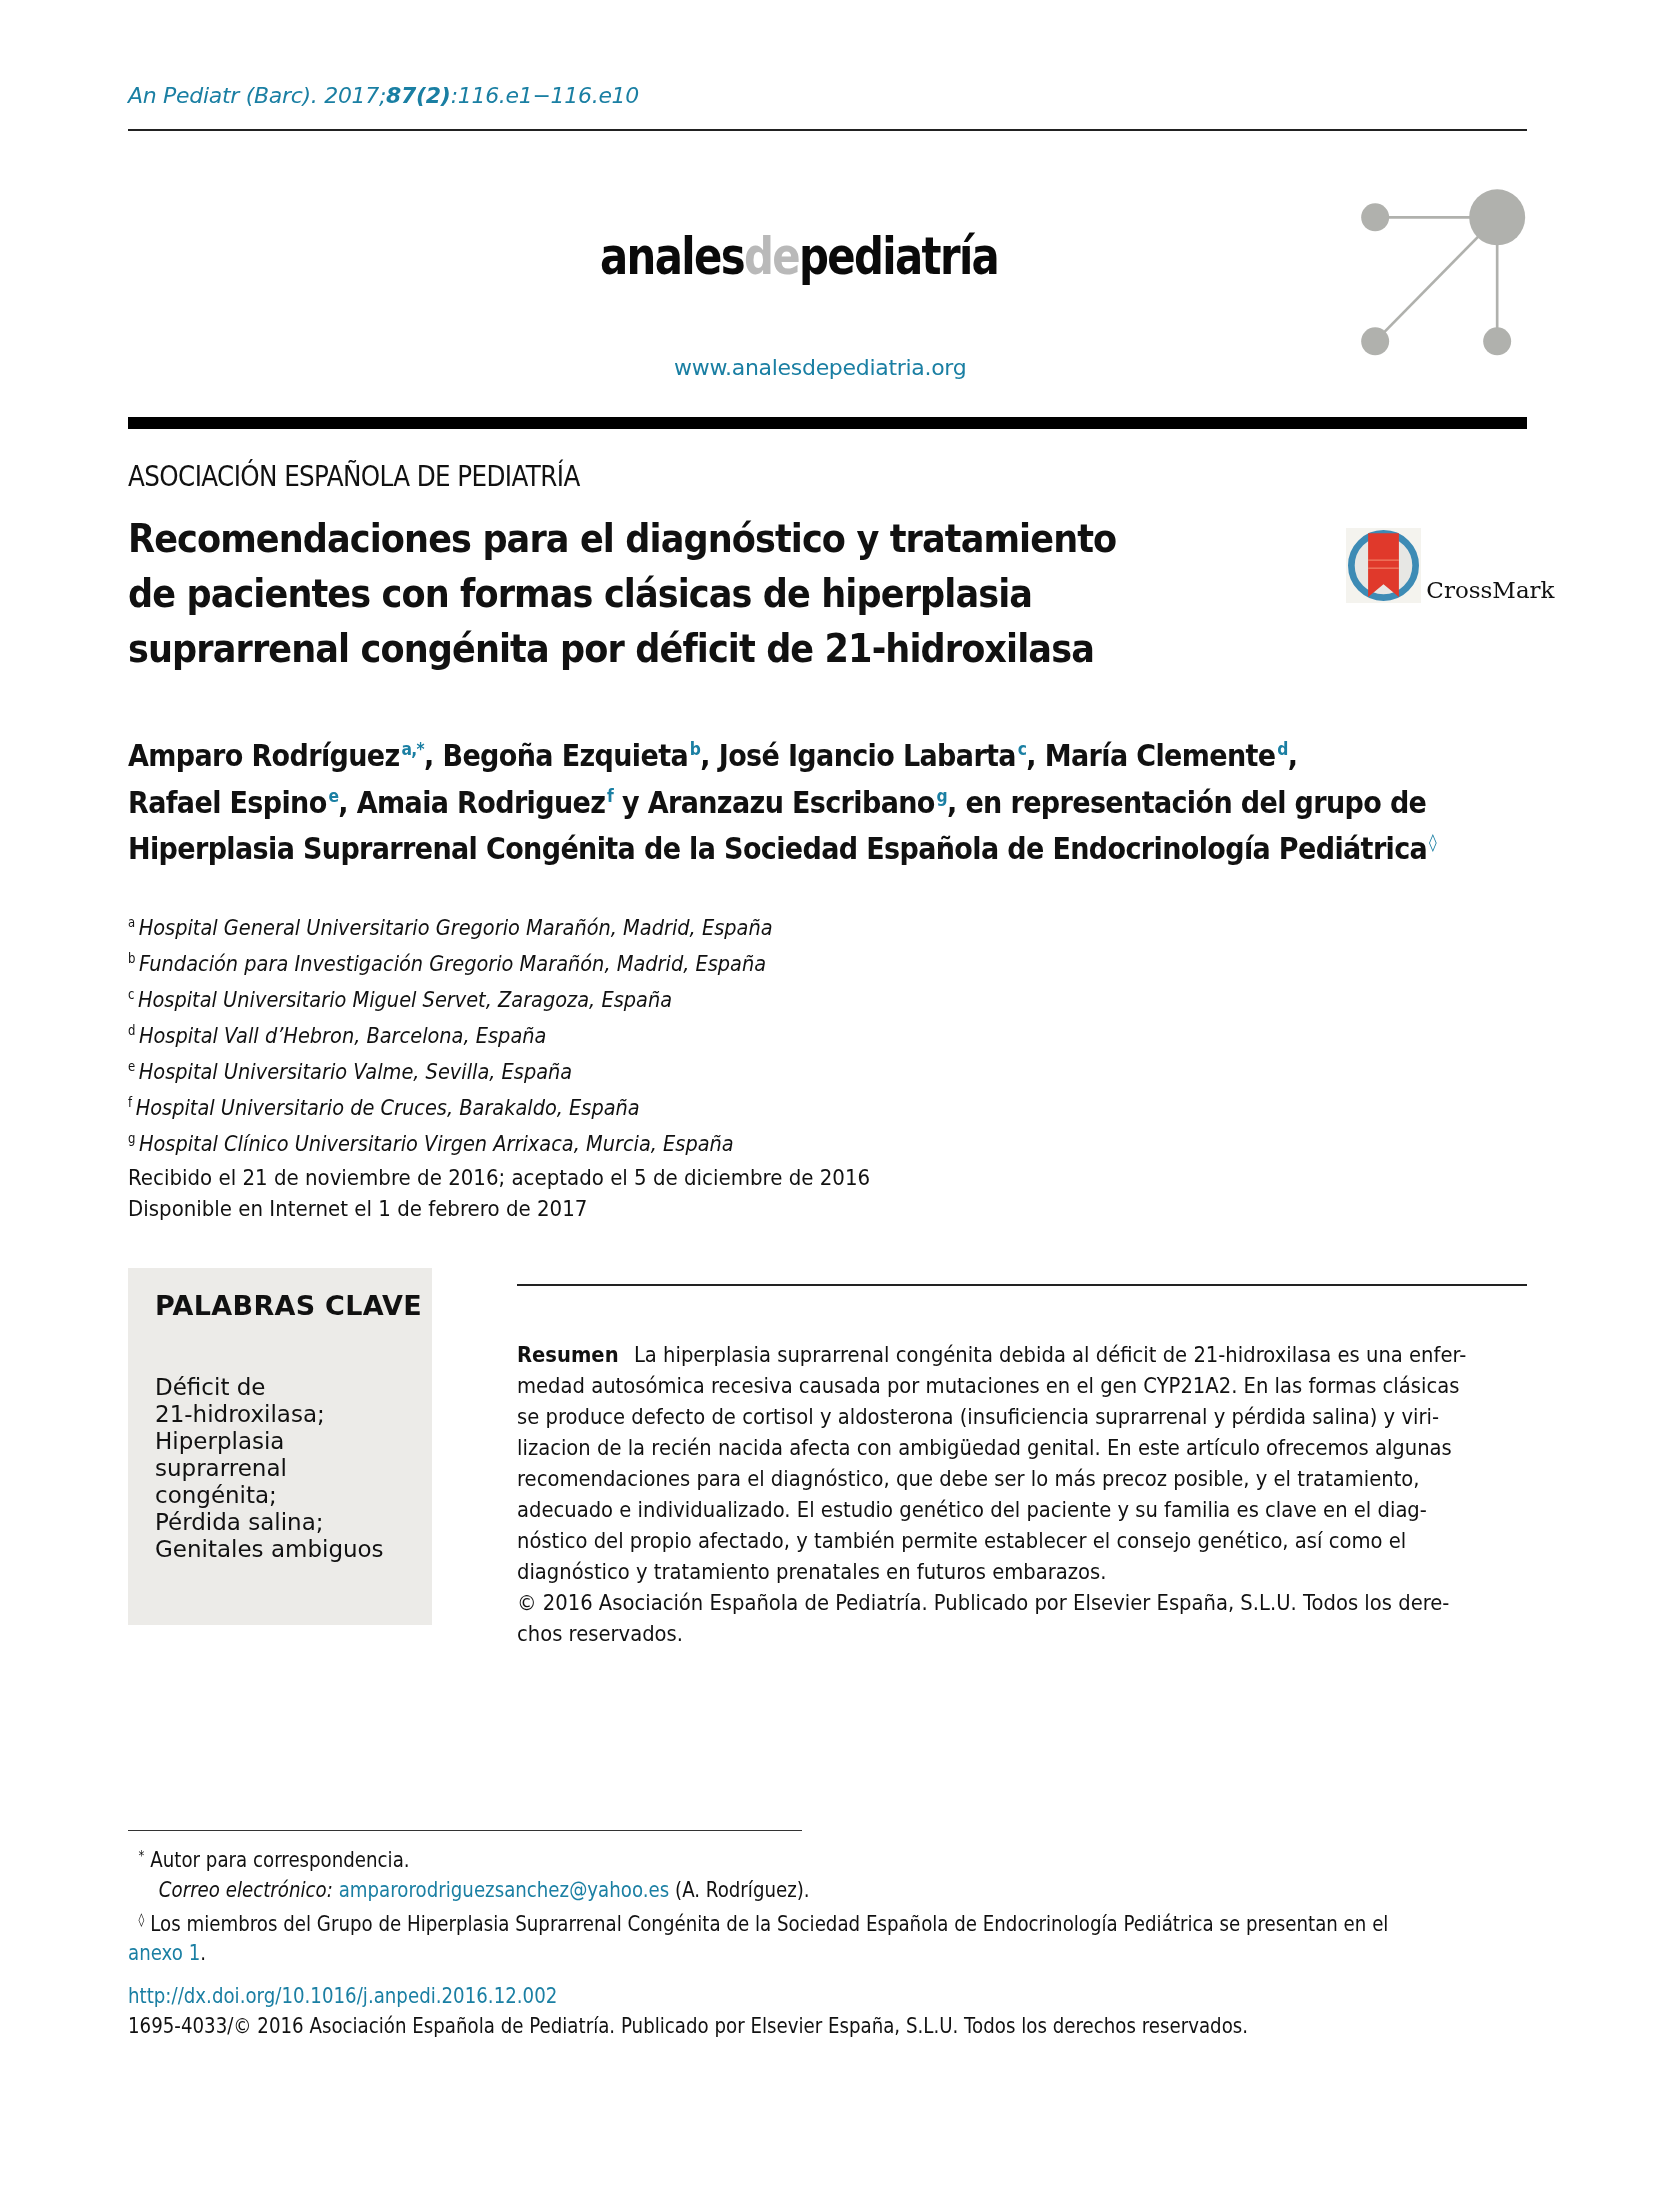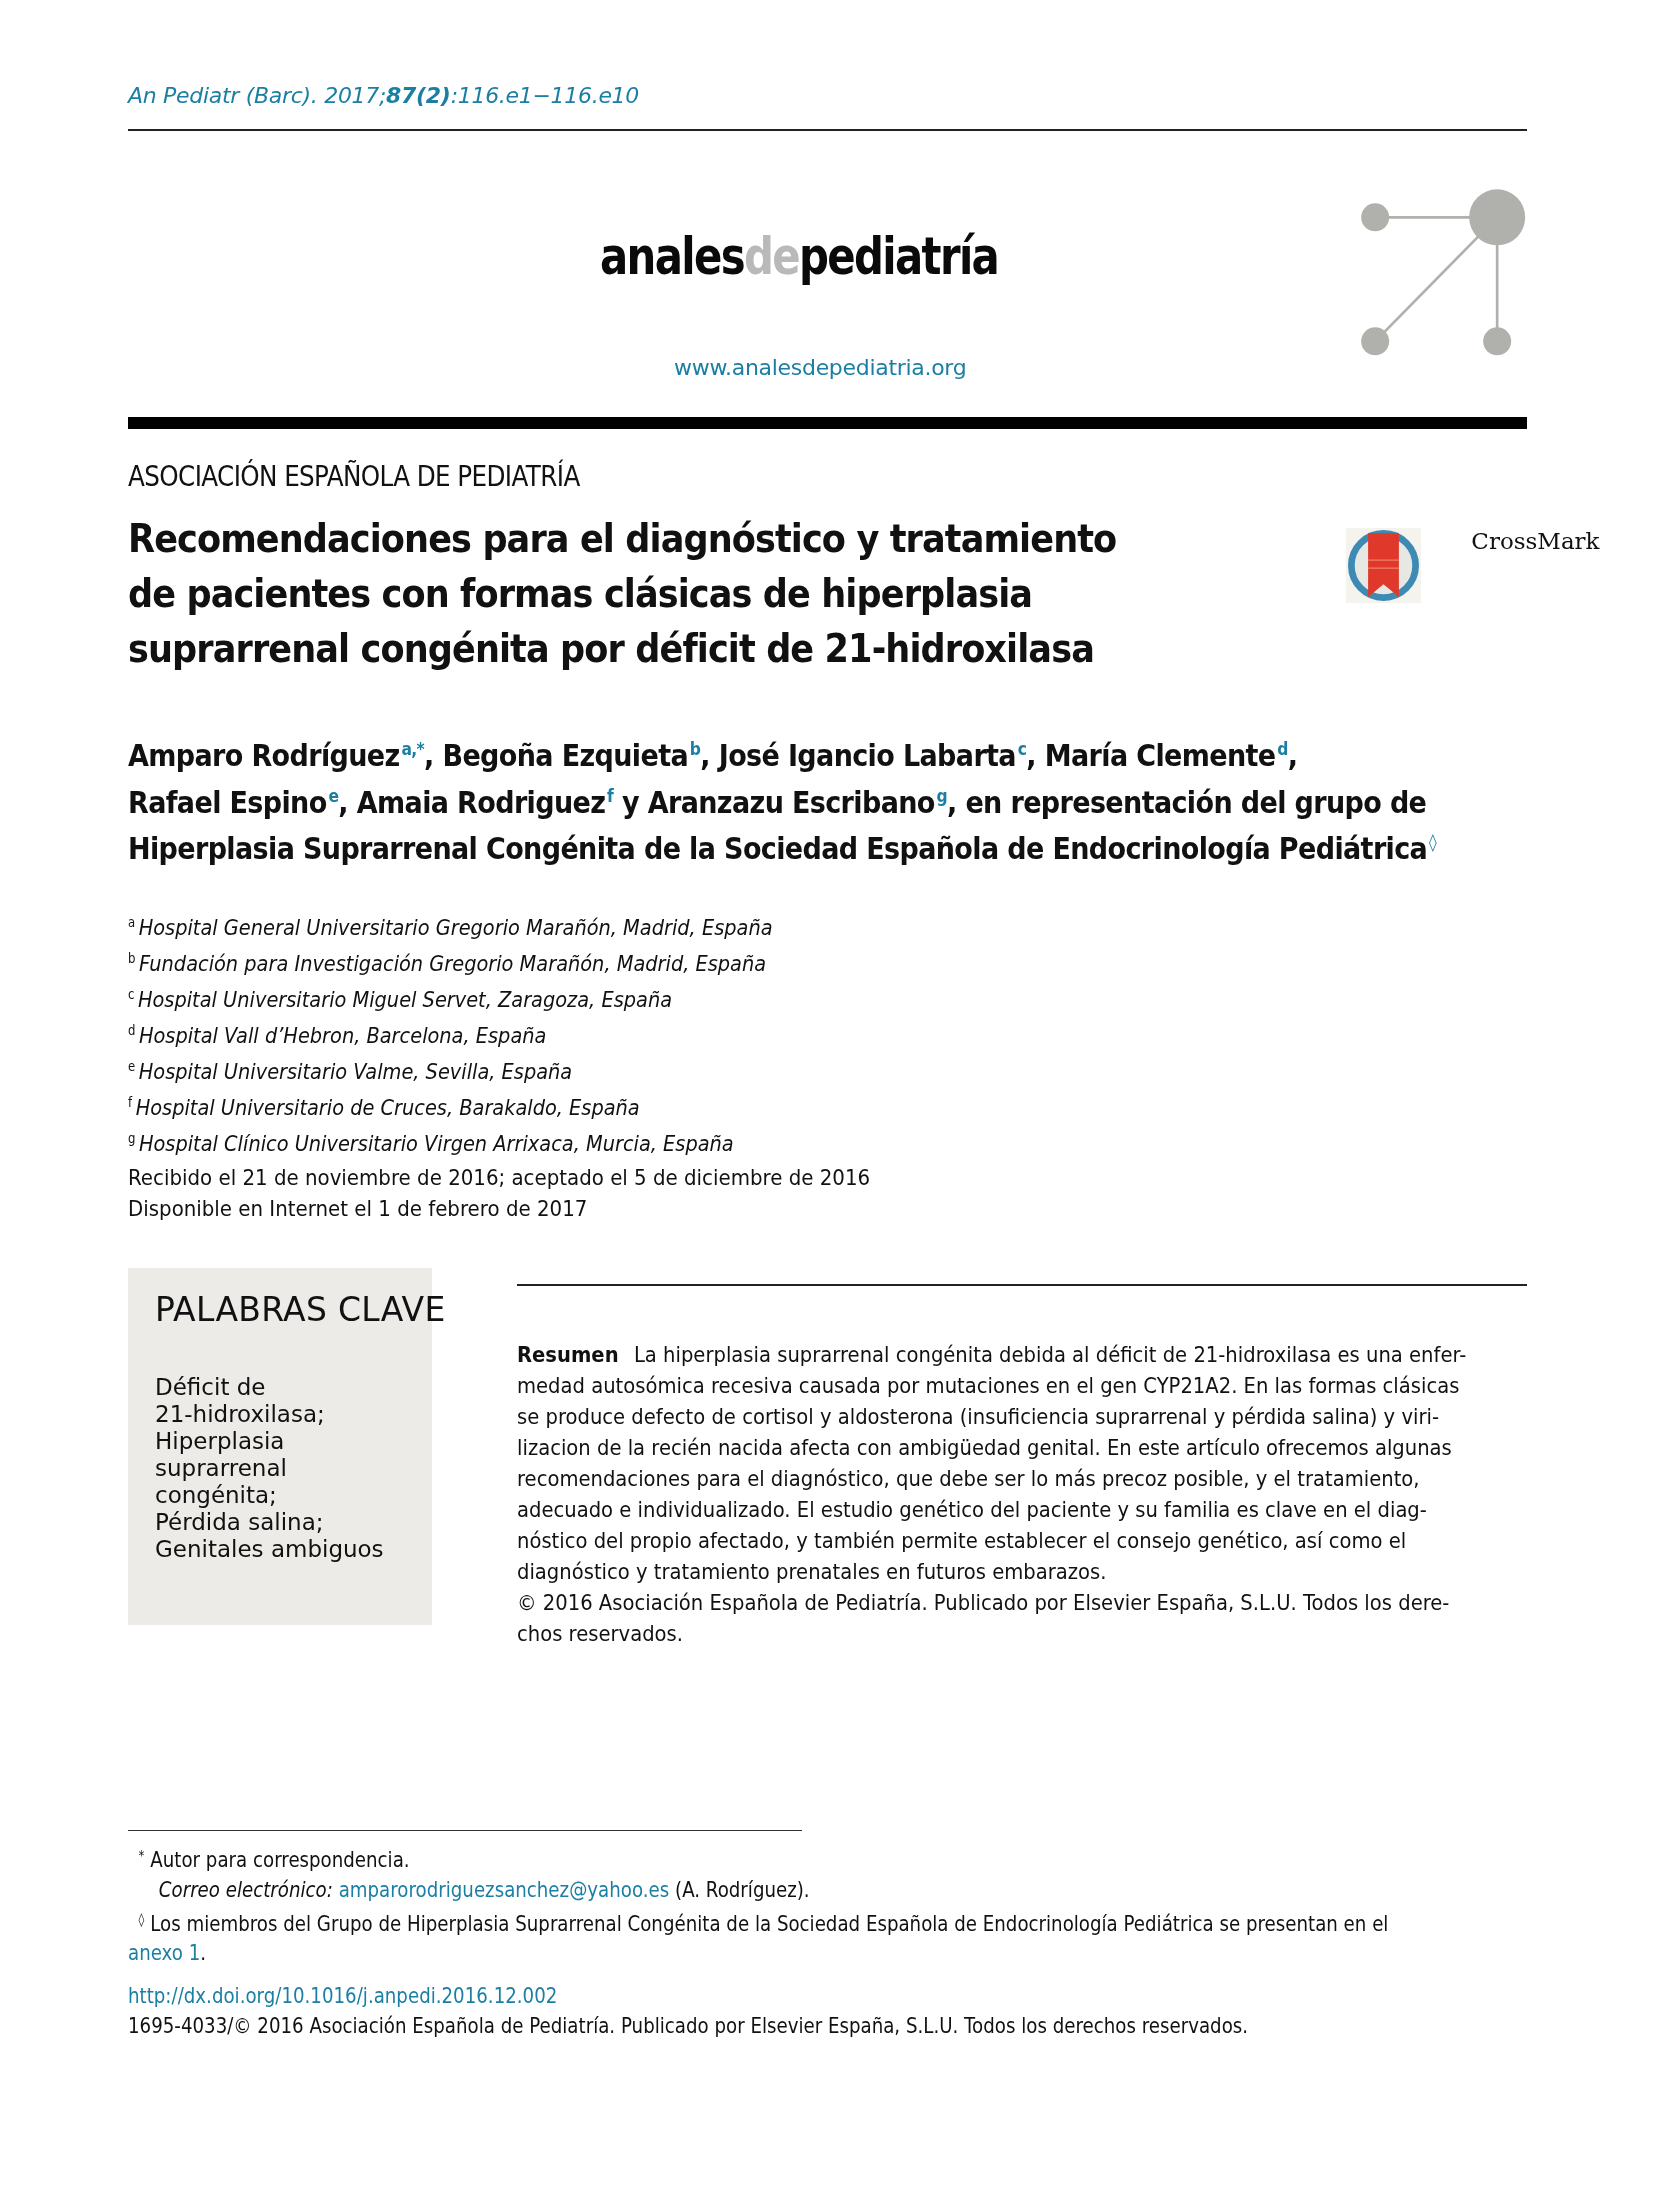--- a/index.html
+++ b/index.html
@@ -21,37 +21,37 @@
 
   #rule-thick { left: 128px; top: 417px; width: 1399px; height: 12px; background: #000; }
 
   #section-header { left: 128px; top: 460px; font-size: 28px; letter-spacing: -0.7px;
                     transform: scaleX(0.88); transform-origin: left center; }
 
   #title { left: 128px; top: 511px; width: 1134px; font-size: 39px; font-weight: bold;
            line-height: 55px; letter-spacing: -1px; }
   #title span { display: block; white-space: nowrap; transform: scaleX(0.9); transform-origin: left center; }
 
-  #crossmark { left: 1346px; top: 528px; display: flex; align-items: flex-start; gap: 45px; }
+  #crossmark { left: 1346px; top: 528px; display: flex; align-items: flex-end; }
   #crossmark-text { font-family: "DejaVu Serif", serif; font-size: 23px; margin-left: 5.3px; color: #111; }
 
   #authors { left: 128px; top: 729px; width: 1414px; font-size: 30px; font-weight: bold;
              line-height: 41px; letter-spacing: -0.7px; }
   #authors .line { display: block; white-space: nowrap; transform: scaleX(0.9); transform-origin: left center; }
   #authors sup { color: #1a7fa3; font-size: 17.3px; vertical-align: 10.7px; margin-left: 2px; font-weight: bold; }
 
   #affiliations { left: 128px; top: 907px; font-size: 22px; font-style: italic; line-height: 31px; }
   #affiliations .aff { display: block; white-space: nowrap; transform: scaleX(0.88); transform-origin: left center; }
   #affiliations sup { font-style: normal; font-size: 13.3px; vertical-align: 8px; margin-right: 4px; }
 
   #dates { left: 128px; top: 1162px; font-size: 22px; line-height: 31px; }
   #dates span { display: block; white-space: nowrap; transform: scaleX(0.9); transform-origin: left center; }
 
   #keywords-box { left: 128px; top: 1268px; width: 304px; height: 357px; background: #ecebe8; }
-  #keywords-title { left: 155px; top: 1290px; font-size: 33px; font-weight: normal; letter-spacing: 0.3px; }
+  #keywords-title { left: 155px; top: 1290px; font-size: 27px; font-weight: bold; letter-spacing: 0.3px; }
   #keywords-list { left: 155px; top: 1330px; font-size: 23px; line-height: 27px; margin-top: 44px; }
   #keywords-list span { display: block; }
 
   #rule-abstract { left: 517px; top: 1284px; width: 1010px; height: 2px; background: #222; }
 
   #abstract { left: 517px; top: 1308px; width: 1010px; font-size: 22px; line-height: 31px;
               text-align: justify; margin-top: 31px; }
   #abstract .line { display: block; white-space: nowrap; transform-origin: left center; transform: scaleX(0.89); }
   #abstract b { font-weight: bold; margin-right: 17.3px; }
 

